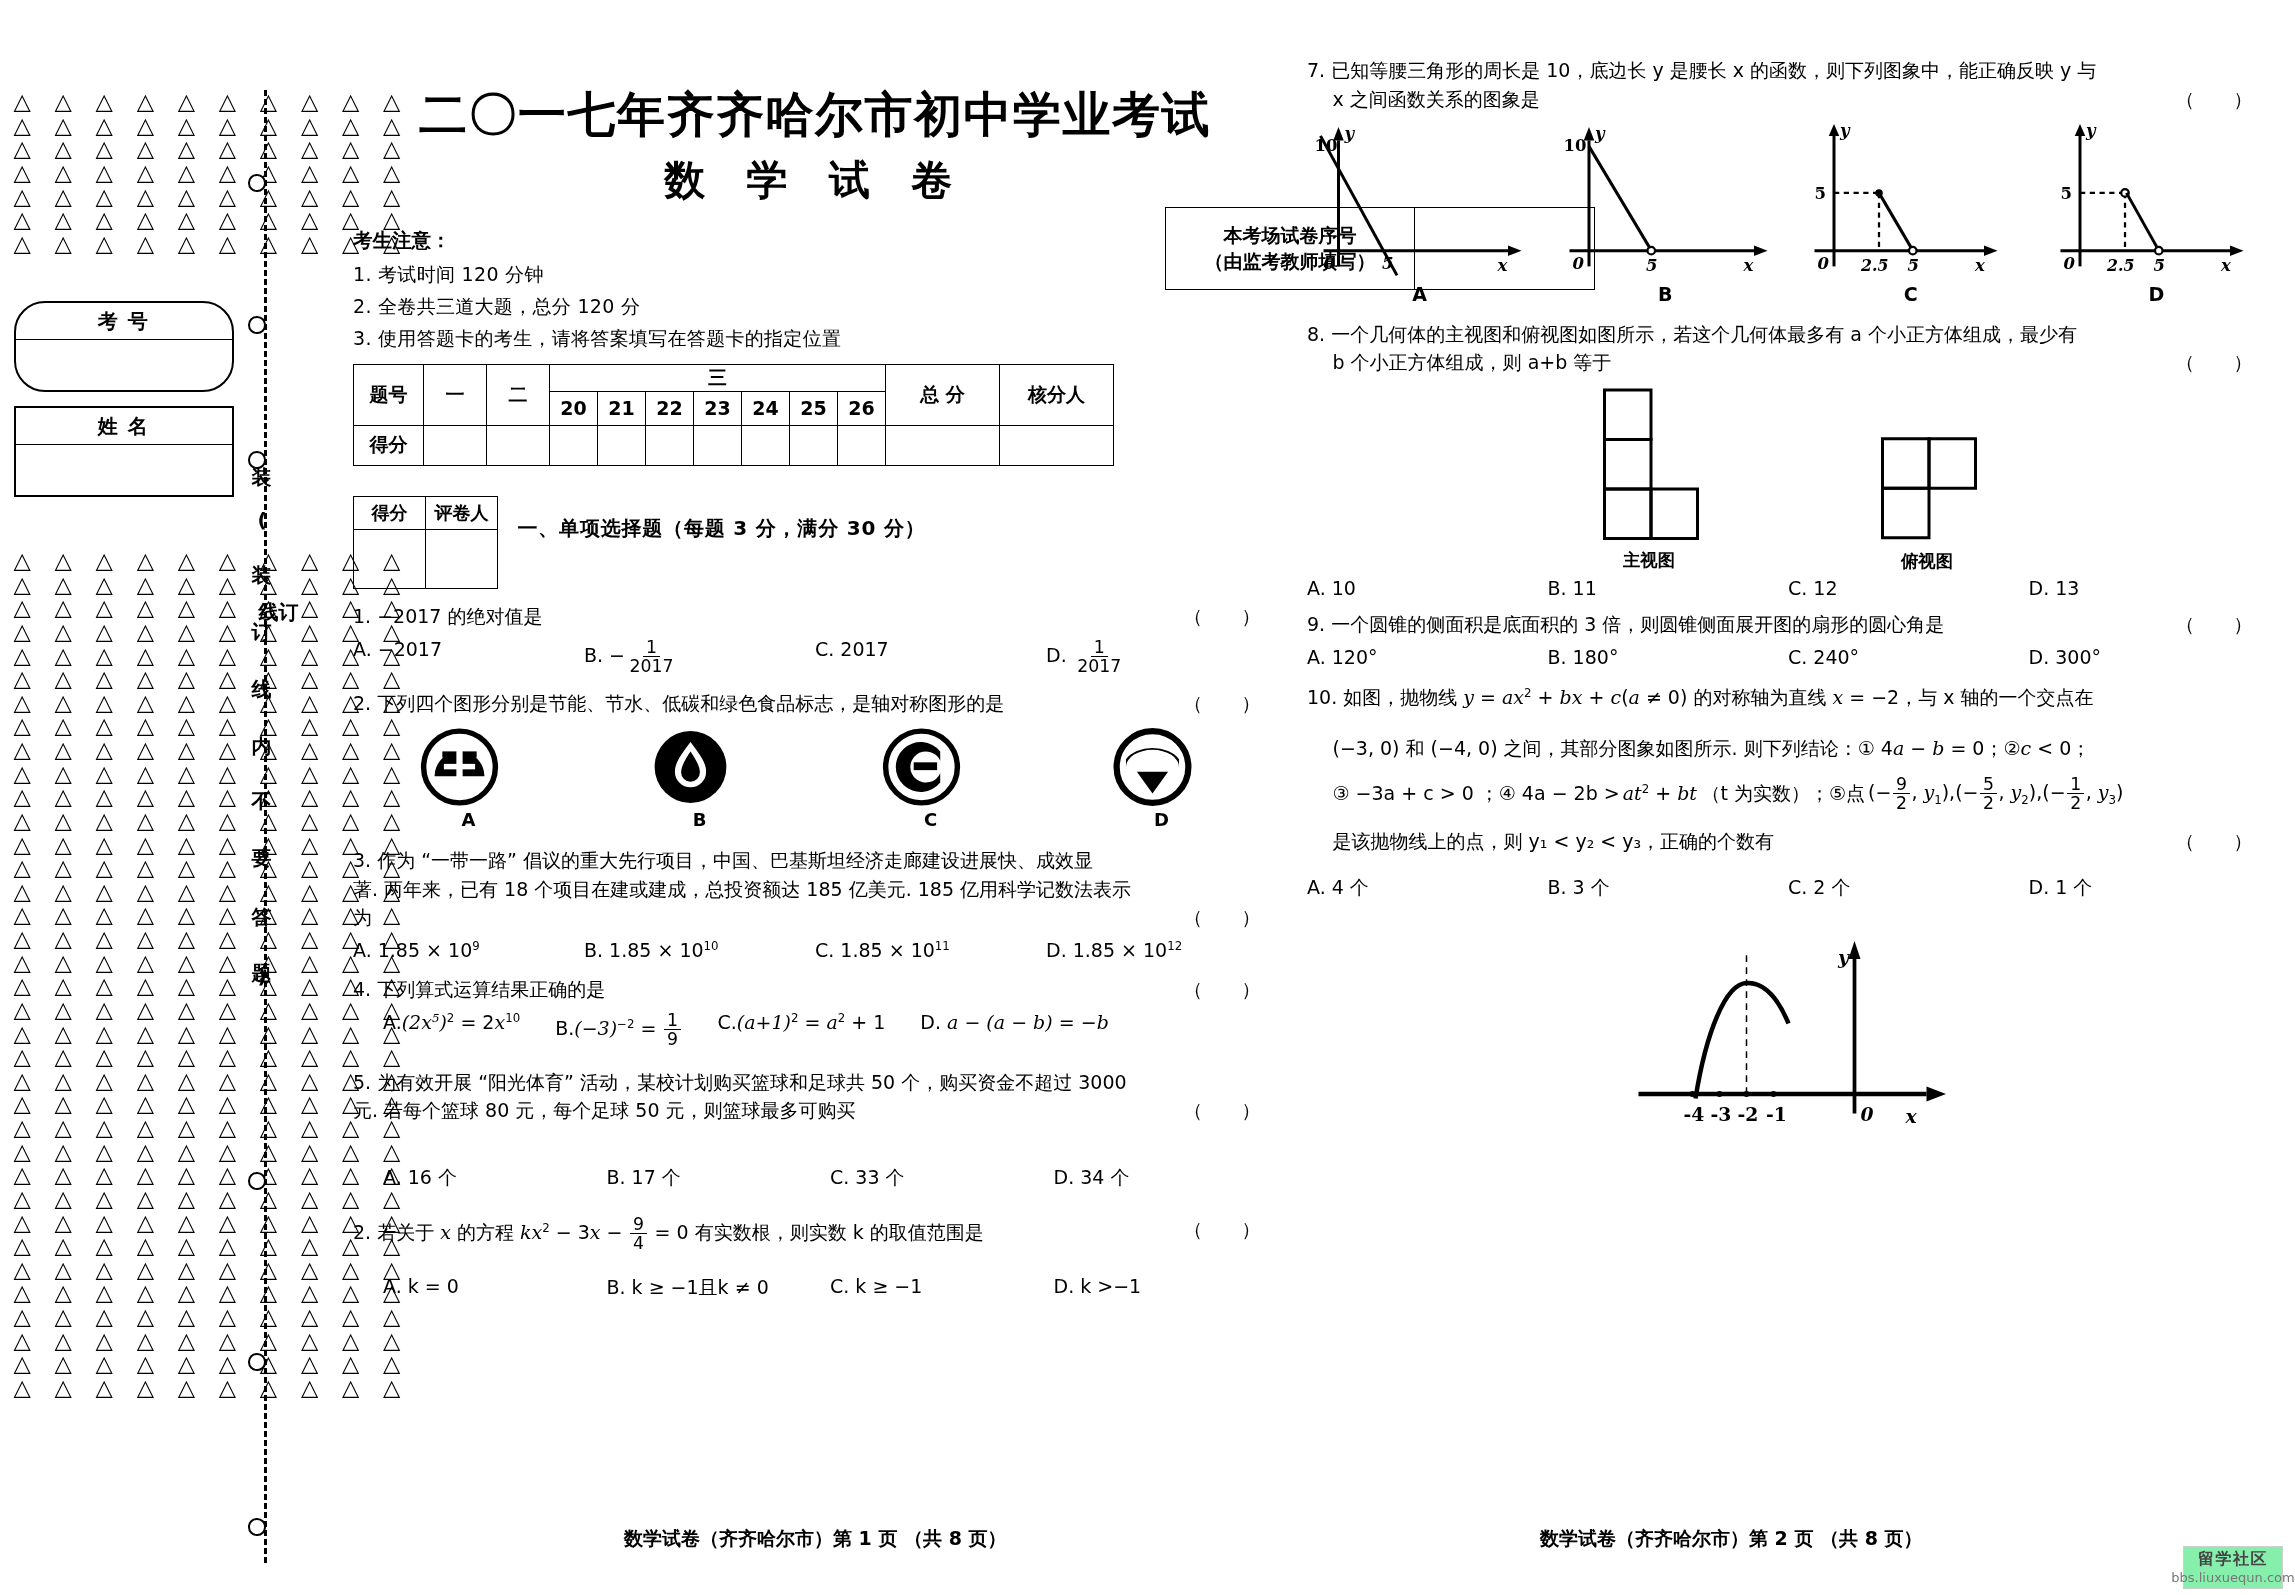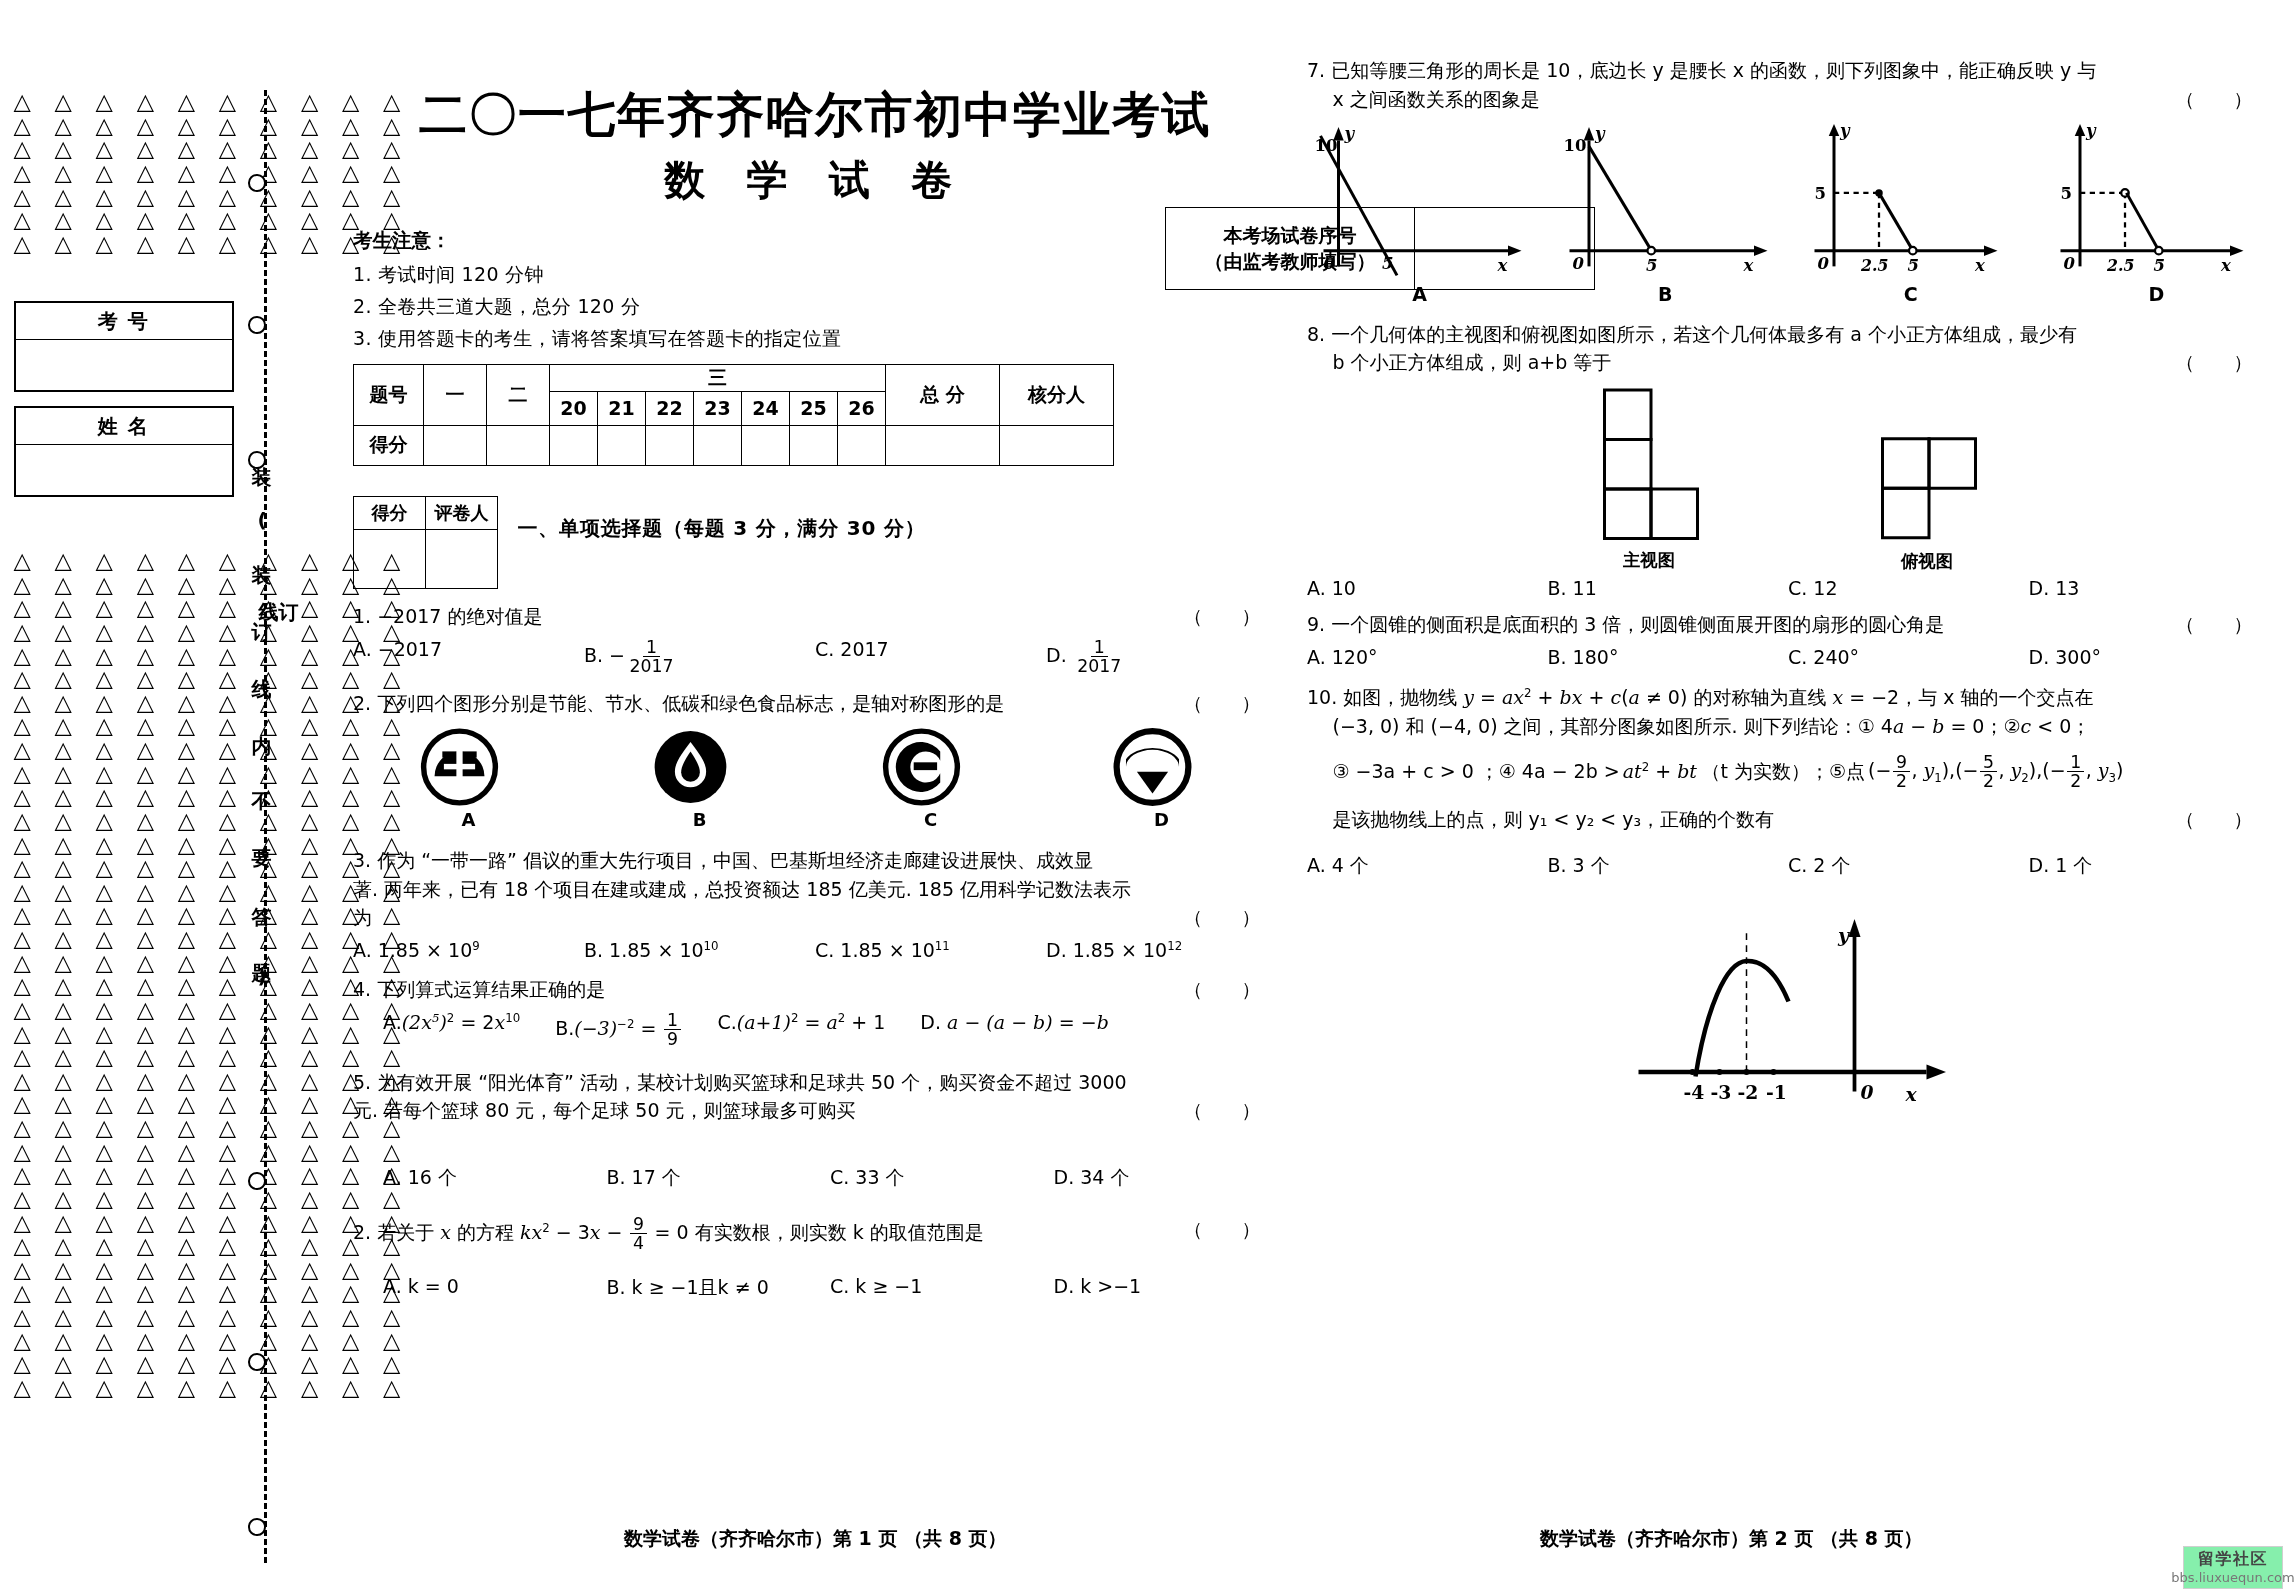--- a/index.html
+++ b/index.html
@@ -93,21 +93,21 @@
 </style>
 </head>
 <body>
 
 <div class="page">
 
   <div id="margin-strip">
 
     <div class="tri-block" id="tri-top" style="top: 90px;"><div>△ △ △ △ △ △ △ △ △ △</div><div>△ △ △ △ △ △ △ △ △ △</div><div>△ △ △ △ △ △ △ △ △ △</div><div>△ △ △ △ △ △ △ △ △ △</div><div>△ △ △ △ △ △ △ △ △ △</div><div>△ △ △ △ △ △ △ △ △ △</div><div>△ △ △ △ △ △ △ △ △ △</div></div>
 
-    <div class="idbox" style="top:301px;">
+    <div class="idbox" style="top:301px;border-radius:31px;">
       <div class="lab">考            号</div>
       <div class="blank"></div>
     </div>
 
     <div class="idbox" style="top:406px;">
       <div class="lab">姓            名</div>
       <div class="blank"></div>
     </div>
 
     <div class="tri-block" id="tri-bot" style="top: 549px;"><div>△ △ △ △ △ △ △ △ △ △</div><div>△ △ △ △ △ △ △ △ △ △</div><div>△ △ △ △ △ △ △ △ △ △</div><div>△ △ △ △ △ △ △ △ △ △</div><div>△ △ △ △ △ △ △ △ △ △</div><div>△ △ △ △ △ △ △ △ △ △</div><div>△ △ △ △ △ △ △ △ △ △</div><div>△ △ △ △ △ △ △ △ △ △</div><div>△ △ △ △ △ △ △ △ △ △</div><div>△ △ △ △ △ △ △ △ △ △</div><div>△ △ △ △ △ △ △ △ △ △</div><div>△ △ △ △ △ △ △ △ △ △</div><div>△ △ △ △ △ △ △ △ △ △</div><div>△ △ △ △ △ △ △ △ △ △</div><div>△ △ △ △ △ △ △ △ △ △</div><div>△ △ △ △ △ △ △ △ △ △</div><div>△ △ △ △ △ △ △ △ △ △</div><div>△ △ △ △ △ △ △ △ △ △</div><div>△ △ △ △ △ △ △ △ △ △</div><div>△ △ △ △ △ △ △ △ △ △</div><div>△ △ △ △ △ △ △ △ △ △</div><div>△ △ △ △ △ △ △ △ △ △</div><div>△ △ △ △ △ △ △ △ △ △</div><div>△ △ △ △ △ △ △ △ △ △</div><div>△ △ △ △ △ △ △ △ △ △</div><div>△ △ △ △ △ △ △ △ △ △</div><div>△ △ △ △ △ △ △ △ △ △</div><div>△ △ △ △ △ △ △ △ △ △</div><div>△ △ △ △ △ △ △ △ △ △</div><div>△ △ △ △ △ △ △ △ △ △</div><div>△ △ △ △ △ △ △ △ △ △</div><div>△ △ △ △ △ △ △ △ △ △</div><div>△ △ △ △ △ △ △ △ △ △</div><div>△ △ △ △ △ △ △ △ △ △</div><div>△ △ △ △ △ △ △ △ △ △</div><div>△ △ △ △ △ △ △ △ △ △</div></div>
@@ -429,21 +429,21 @@
     </div>
     <div class="opts">
       <div>A. 120°</div>
       <div>B. 180°</div>
       <div>C. 240°</div>
       <div>D. 300°</div>
     </div>
 
     <div class="q" style="margin-top:15px;">
       <div><span>10. 如图，抛物线 </span><i class="v">y</i> = <i class="v">ax</i><sup>2</sup> + <i class="v">bx</i> + <i class="v">c</i>(<i class="v">a</i> ≠ 0)<span> 的对称轴为直线 </span><i class="v">x</i> = −2<span>，与 x 轴的一个交点在</span></div>
-      <div style="margin-left:25.5px;margin-top:1px;"><span>(−3, 0) 和 (−4, 0) 之间，其部分图象如图所示. 则下列结论：① </span>4<i class="v">a</i> − <i class="v">b</i> = 0<span>；②</span><i class="v">c</i> &lt; 0；</div>
+      <div style="margin-left:25.5px;margin-top:23px;"><span>(−3, 0) 和 (−4, 0) 之间，其部分图象如图所示. 则下列结论：① </span>4<i class="v">a</i> − <i class="v">b</i> = 0<span>；②</span><i class="v">c</i> &lt; 0；</div>
       <div style="margin-left:25.5px;margin-top:12px;display:flex;align-items:center;flex-wrap:wrap;">
         <span>③ −3a + c &gt; 0 ；④ 4a − 2b &gt; </span>
         <span style="margin-left:3px;"><i class="v">at</i><sup>2</sup> + <i class="v">bt</i></span>
         <span style="margin-left:4.5px;">（t 为实数）；⑤点</span>
         <span style="margin-left:3px;">(−<span class="frac">
               <span class="num">9</span>
               <span class="den">2</span>
             </span>, <i class="v">y</i><sub>1</sub>),(−<span class="frac">
               <span class="num">5</span>
               <span class="den">2</span>

